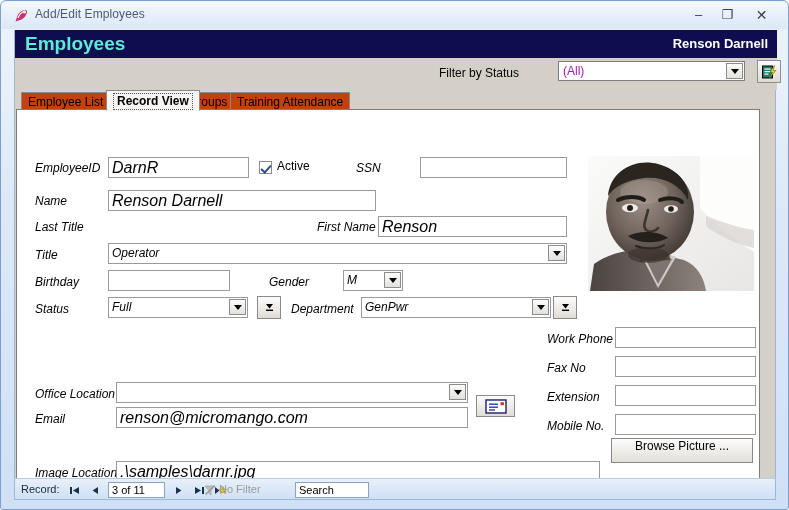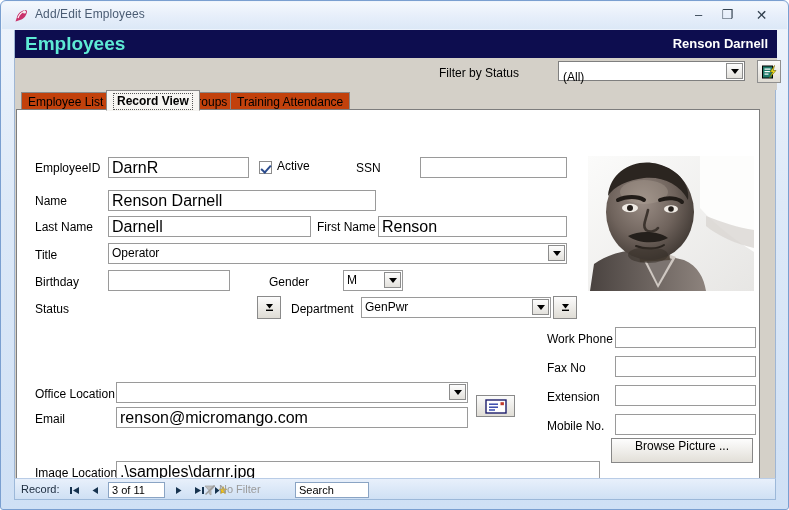--- a/index.html
+++ b/index.html
@@ -82,22 +82,22 @@
     position: absolute; left: 424px; top: 8px;
     font-size: 12px; color: #000;
   }
   #filter-combo {
     position: absolute; left: 543px; top: 3px;
     width: 187px; height: 20px;
     background: #fff; border: 1px solid #7f7f7f;
     font-size: 12px;
   }
   #filter-combo .cbtext {
-    position: absolute; left: 4px; top: 8px;
-    font-size: 12px; color: #000000;
+    position: absolute; left: 4px; top: 2px;
+    font-size: 12px; color: #a21caf;
   }
   .cbarrow {
     position: absolute; right: 1px; top: 1px;
     width: 17px; height: 16px;
     background: linear-gradient(to bottom,#fdfdfd,#e3e1dc);
     border: 1px solid #8c8c8c;
     display: flex; align-items: center; justify-content: center;
   }
   .cbarrow i {
     display:block; width:0; height:0;
@@ -140,21 +140,21 @@
     display: inline-block; line-height: 15px; font-weight: bold;
   }
 
   
   #form {
     position: absolute; left: 1px; top: 79px;
     width: 744px; height: 373px;
     background: #ffffff;
     border: 1px solid #7d7d7d;
   }
-  #form-inner { position: absolute; inset: 0; }
+  #form-inner { position: absolute; inset: 0; font-style: italic; }
 
   .lbl {
     position: absolute;
     font-size: 12px; color: #000;
     white-space: nowrap;
   }
   .fld {
     position: absolute;
     background: #ffffff;
     border: 1px solid #9a9a9a;
@@ -334,22 +334,21 @@
 
         <span class="lbl" style="left:18px;  top:51px;">EmployeeID</span>
         <div class="fld" style="left:91px;  top:47px; width:141px; height:21px;">DarnR</div>
 
         <span class="lbl" style="left:339px; top:51px;">SSN</span>
         <div class="fld" style="left:403px; top:47px; width:147px; height:21px;"></div>
 
         <span class="lbl" style="left:18px;  top:84px;">Name</span>
         <div class="fld" style="left:91px;  top:80px; width:268px; height:21px;">Renson Darnell</div>
 
-        <span class="lbl" style="left:18px;  top:110px;">Last Name</span>
-        <div class="fld" style="left:91px;  top:106px; width:203px; height:21px;">Darnell</div>
+        <span class="lbl" style="left:18px;  top:110px;">Last Title</span>
         <span class="lbl" style="left:300px; top:110px;">First Name</span>
         <div class="fld" style="left:361px; top:106px; width:189px; height:21px;">Renson</div>
 
         <span class="lbl" style="left:18px;  top:138px;">Title</span>
         <div class="combo" style="left:91px; top:133px; width:459px; height:21px;">
           <span class="ctext">Operator</span>
           <span class="cbarrow">
               <i></i>
             </span>
         </div>
@@ -358,20 +357,26 @@
         <div class="fld" style="left:91px;  top:160px; width:122px; height:21px;"></div>
         <span class="lbl" style="left:252px; top:165px;">Gender</span>
         <div class="combo" style="left:326px; top:160px; width:60px; height:21px;">
           <span class="ctext">M</span>
           <span class="cbarrow">
               <i></i>
             </span>
         </div>
 
         <span class="lbl" style="left:18px;  top:192px;">Status</span>
+        <div class="combo" style="left:91px; top:187px; width:140px; height:21px;">
+          <span class="ctext">Full</span>
+          <span class="cbarrow">
+              <i></i>
+            </span>
+        </div>
         <div class="expbtn" style="left:240px; top:186px; width:24px; height:23px;">
           <svg width="11" height="11" viewBox="0 0 11 11">
             <path d="M2 2 L9 2 L5.5 6.5 Z" fill="#000"></path>
             <rect x="2" y="7.6" width="7" height="1.4" fill="#000"></rect>
           </svg>
         </div>
         <span class="lbl" style="left:274px; top:192px;">Department</span>
         <div class="combo" style="left:344px; top:187px; width:190px; height:21px;">
           <span class="ctext">GenPwr</span>
           <span class="cbarrow">

